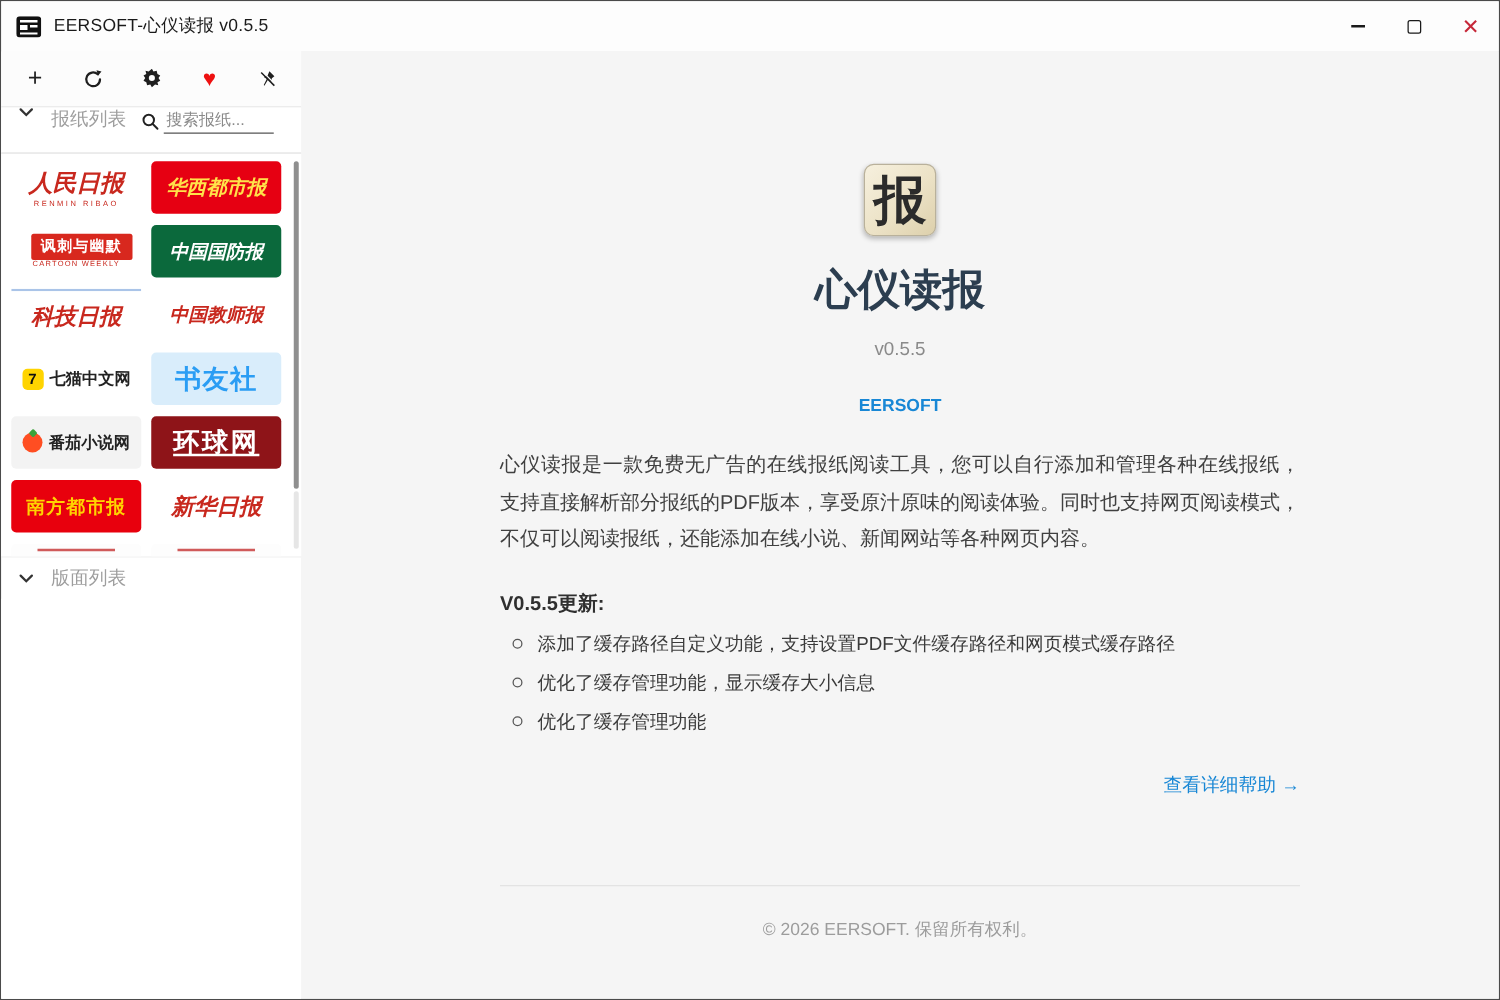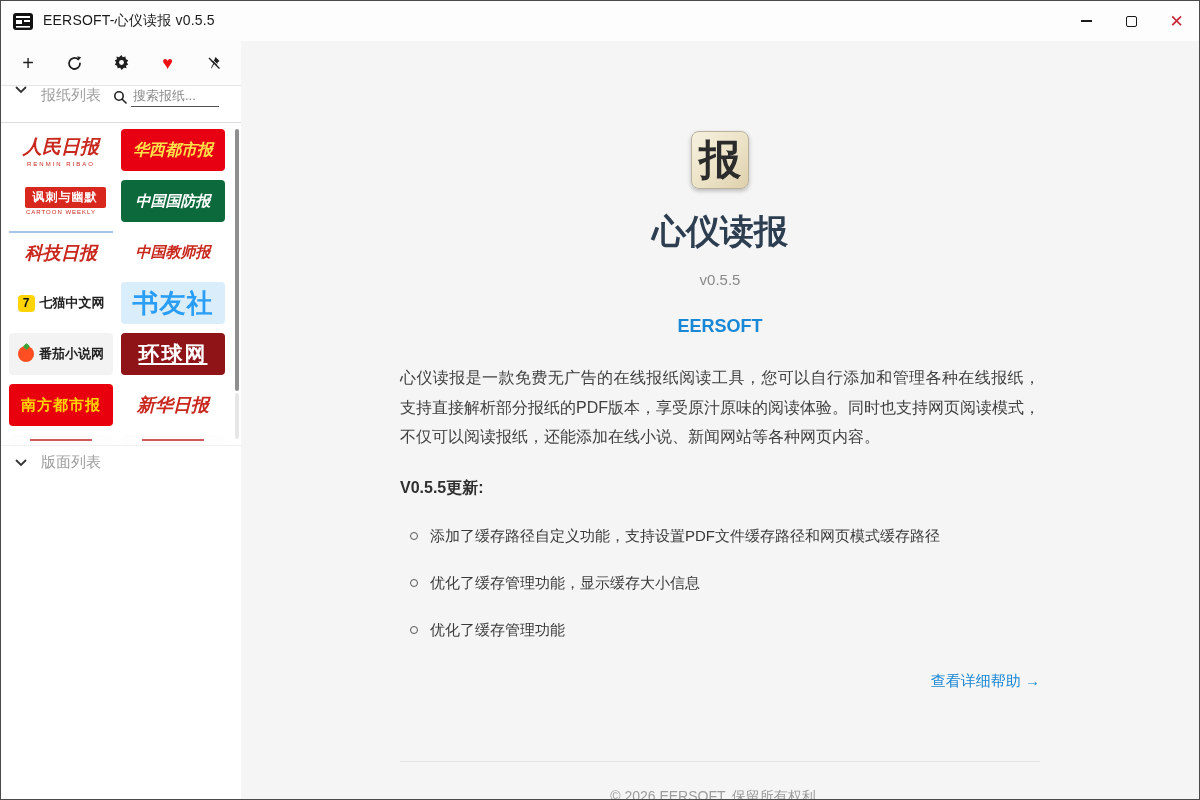--- a/index.html
+++ b/index.html
@@ -48,21 +48,21 @@
   .np-fengci .np-sub { letter-spacing:1px; }
   .np-guofang { background:#0b693c; }
   .np-guofang .cal { color:#ffffff; font-size:15px; }
   .np-keji { border-top:2px solid #aac4e8; border-radius:0 0 4px 4px; }
   .np-keji .cal { font-size:18px; }
   .np-jiaoshi .cal { font-size:15px; }
   .np-row { display:flex; align-items:center; gap:5px; }
   .qimao-icon { width:17px; height:17px; background:#ffd400; border-radius:4px; color:#111; font-weight:bold; font-size:12px; display:flex; align-items:center; justify-content:center; }
   .np-qimao span.np-txt, .np-fanqie span.np-txt { font-size:13px; color:#222; font-weight:bold; white-space:nowrap; }
   .np-shuyou { background:#d9edfb; }
-  .np-shuyou .np-big { color:#2a9df4; font-weight:bold; font-size:26px; letter-spacing:1px; }
+  .np-shuyou .np-big { color:#2a9df4; font-weight:bold; font-size:21px; letter-spacing:1px; }
   .np-fanqie { background:#f3f3f3; }
   .fanqie-icon { width:16px; height:16px; background:#ff4e22; border-radius:50%; position:relative; }
   .fanqie-icon::after { content:""; position:absolute; top:-2px; left:6px; width:5px; height:5px; background:#3aa33a; border-radius:1px; transform:rotate(45deg); }
   .np-huanqiu { background:#8e1418; }
   .np-huanqiu .np-big { color:#fff; font-weight:bold; font-size:21px; letter-spacing:2px;text-decoration:underline; }
   .np-nandu { background:#e8000d; }
   .np-nandu .np-big { color:#ffd400; font-weight:bold; font-size:15px; letter-spacing:1px; white-space:nowrap; }
   .np-xinhua .cal { font-size:18px; }
   .np-partial { background:#fdfdfd; position:relative; }
   .np-partial .mark { position:absolute; top:4px; width:60%; border-top:2px solid #d05a5a; }
@@ -73,25 +73,25 @@
   .layout-header { height:34px; display:flex; align-items:center; padding:0 14px; border-top:1px solid #f0f0f0; }
   .sidebar-fill { flex:1; background:#fff; }
 
   
   .main { flex:1; background:#f5f5f5; overflow:hidden; }
   .content { width:640px; margin:0 auto; padding-top:90px; text-align:center; }
   .app-logo { width:58px; height:58px; margin:0 auto 20px auto; border-radius:8px; background:linear-gradient(135deg,#f6f0de 0%,#ece2c6 55%,#ddd0ac 100%); border:1px solid #b9b19b; box-shadow:0 2px 4px rgba(0,0,0,0.25); display:flex; align-items:center; justify-content:center; }
   .app-logo span { font-family:"DejaVu Serif","Liberation Serif",serif; font-size:42px; font-weight:bold; color:#2b2b2b; line-height:1; }
   .app-title { font-size:34px; font-weight:bold; color:#2c3e50; margin-bottom:16px; }
   .app-version { font-size:15px; color:#8a8a8a; margin-bottom:28px; }
-  .vendor-link { font-size:18px; font-weight:bold; color:#1887d5; text-decoration:none; display:inline-block; margin-bottom:26px; cursor:pointer; }
+  .vendor-link { font-size:14px; font-weight:bold; color:#1887d5; text-decoration:none; display:inline-block; margin-bottom:26px; cursor:pointer; }
   .desc { text-align:justify; font-size:16px; color:#404040; line-height:1.85; }
   .updates-heading { text-align:left; font-size:16px; font-weight:bold; color:#2f2f2f; margin-top:26px; }
   .updates-list { list-style:none; text-align:left; margin-top:10px; }
-  .updates-list li { position:relative; padding-left:30px; margin-top:28px; font-size:15px; color:#3a3a3a; }
+  .updates-list li { position:relative; padding-left:30px; margin-top:12px; font-size:15px; color:#3a3a3a; }
   .updates-list li::before { content:""; position:absolute; left:10px; top:5px; width:6px; height:6px; border:1.5px solid #555; border-radius:50%; }
   .help-row { text-align:right; margin-top:32px; }
   .help-link { color:#1887d5; font-size:15px; text-decoration:none; cursor:pointer; }
   .footer-divider { border:none; border-top:1px solid #e3e3e3; margin-top:70px; }
   .footer-text { text-align:center; font-size:14px; color:#9c9c9c; margin-top:26px; }
 
   svg { display:block; }
 </style>
 </head>
 <body>

